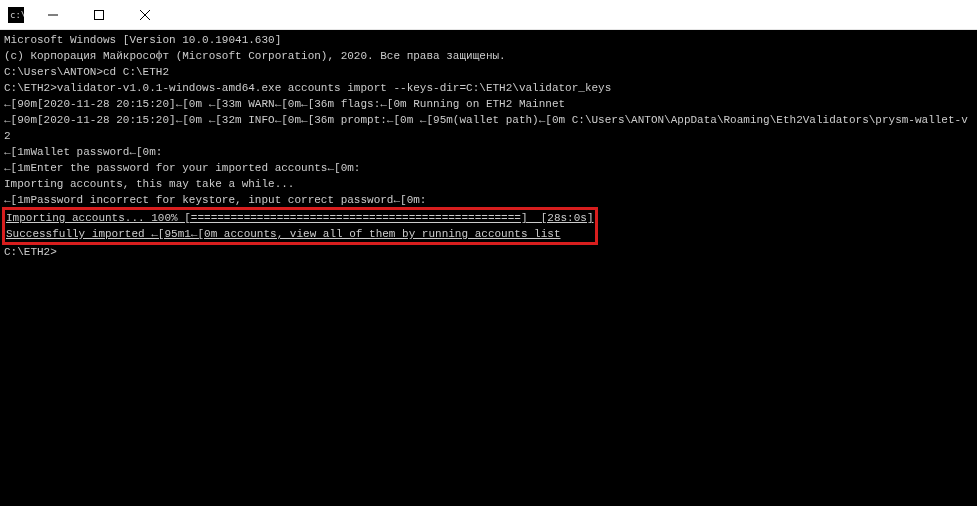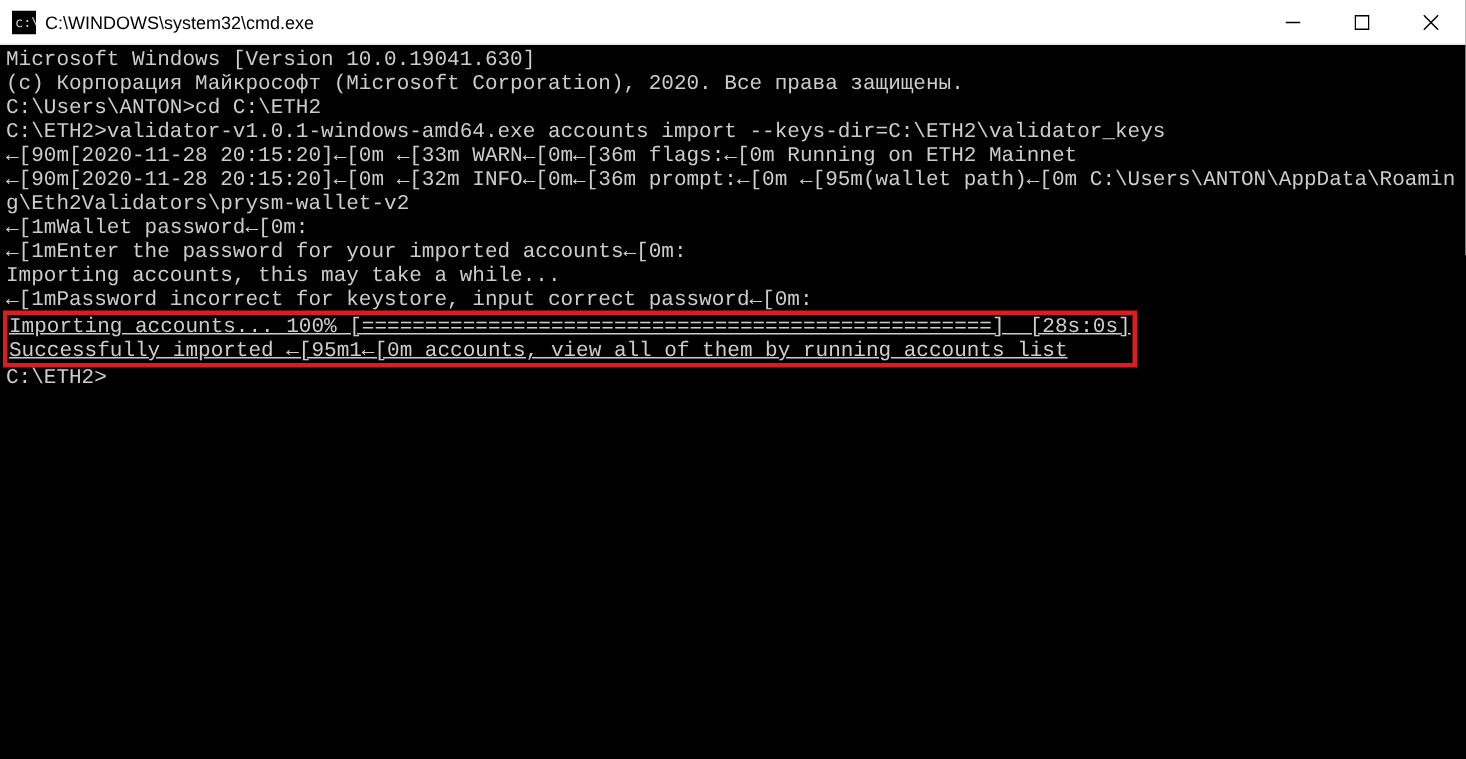--- a/index.html
+++ b/index.html
@@ -56,21 +56,21 @@
       cursor: pointer;
     }
     .titlebar-btn svg {
       width: 10px;
       height: 10px;
     }
     .terminal {
       flex: 1;
       background: #000000;
       color: #cccccc;
-      font-size: 14px;
+      font-size: 11px;
       line-height: 16px;
       padding: 2px 4px;
       white-space: pre-wrap;
       word-break: break-all;
       overflow: hidden;
     }
     .highlight-box {
       display: inline-block;
       outline: 3px solid #d81e1e;
       outline-offset: -1px;
@@ -90,21 +90,20 @@
 <body>
 
 <div class="window">
   <div class="titlebar">
     <span class="titlebar-icon">
       <svg viewBox="0 0 16 16">
         <rect x="0" y="0" width="16" height="16" fill="#000"></rect>
         <text x="2" y="11" font-size="9" fill="#ccc" font-family="monospace">c:\</text>
       </svg>
     </span>
-    <span class="titlebar-title">C:\WINDOWS\system32\cmd.exe</span>
     <div class="titlebar-buttons">
       <div class="titlebar-btn">
         <svg viewBox="0 0 10 10">
             <line x1="0" y1="5" x2="10" y2="5" stroke="#000" stroke-width="1"></line>
           </svg>
       </div>
       <div class="titlebar-btn">
         <svg viewBox="0 0 10 10">
             <rect x="0.5" y="0.5" width="9" height="9" fill="none" stroke="#000" stroke-width="1"></rect>
           </svg>

